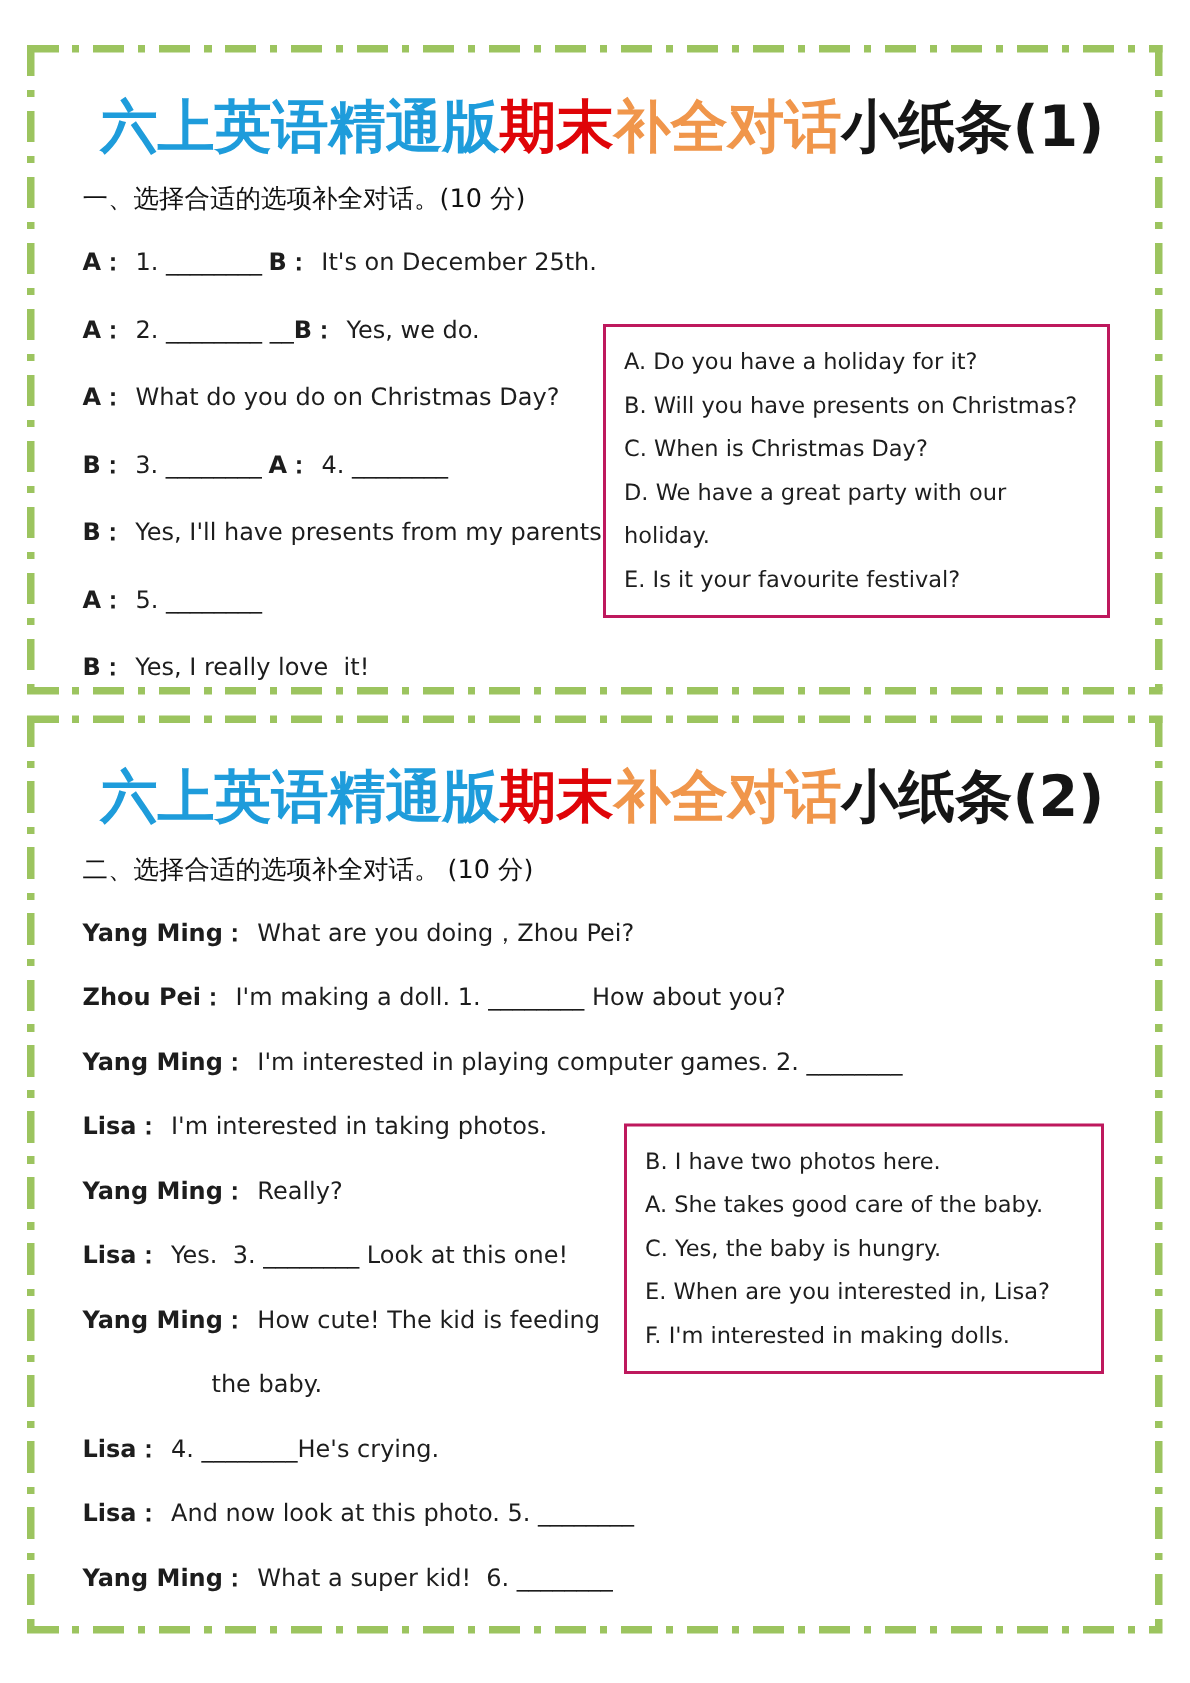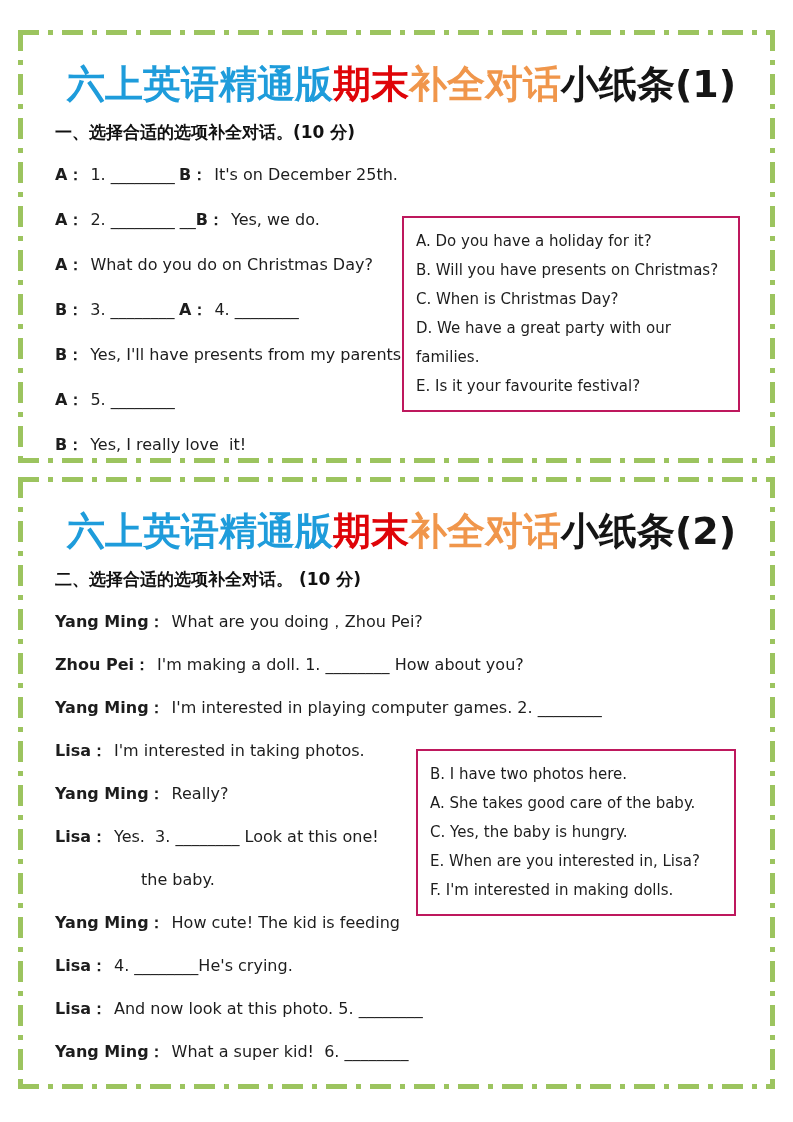--- a/index.html
+++ b/index.html
@@ -27,21 +27,21 @@
   .edge.right{right:0;}
 
   .inner{position:relative;height:100%;box-sizing:border-box;padding:20px 34px 0 37px;}
 
   .title{margin:12px;text-align:center;font-size:38px;line-height:1.2;font-weight:700;white-space:nowrap;}
   .t-blue{color:#1E9CDB;}
   .t-red{color:#DF0408;}
   .t-orange{color:#F0964B;}
   .t-black{color:#151515;}
 
-  .subtitle{font-size:17px;font-weight:700;color:#111;margin:13px 0 21px;white-space:pre-wrap;}
+  .subtitle{font-size:17px;font-weight:400;color:#111;margin:13px 0 21px;white-space:pre-wrap;}
 
   .dialogue{position:relative;}
   .dline{font-size:16px;line-height:19px;margin-bottom:26px;white-space:pre-wrap;}
   .panel-2 .dline{margin-bottom:24px;}
   .dline b{font-weight:700;margin-right:7px;}
   .seg.col{display:inline-block;min-width:124px;}
   .dline.indent{padding-left:86px;}
 
   .options-box{
     position:absolute;background:#ffffff;
@@ -75,21 +75,21 @@
         <div class="dline"><span class="seg"><b>B：</b><span>Yes, I'll have presents from my parents.</span></span></div>
         <div class="dline"><span class="seg"><b>A：</b><span>5. ________</span></span></div>
         <div class="dline"><span class="seg"><b>B：</b><span>Yes, I really love  it!</span></span></div>
       </div>
     </div>
 
     <div class="options-box box1">
       <div class="opt">A. Do you have a holiday for it?</div>
       <div class="opt">B. Will you have presents on Christmas?</div>
       <div class="opt">C. When is Christmas Day?</div>
-      <div class="opt">D. We have a great party with our families.</div>
+      <div class="opt">D. We have a great party with our holiday.</div>
       <div class="opt">E. Is it your favourite festival?</div>
     </div>
   </section>
 
   <section class="panel panel-2">
     <div class="edge h top"></div>
     <div class="edge h bottom"></div>
     <div class="edge v left"></div>
     <div class="edge v right"></div>
 
@@ -98,22 +98,22 @@
 
       <div class="subtitle">二、选择合适的选项补全对话。 (10 分)</div>
 
       <div class="dialogue">
         <div class="dline"><b>Yang Ming：</b><span>What are you doing，Zhou Pei?</span></div>
         <div class="dline"><b>Zhou Pei：</b><span>I'm making a doll. 1. ________ How about you?</span></div>
         <div class="dline"><b>Yang Ming：</b><span>I'm interested in playing computer games. 2. ________</span></div>
         <div class="dline"><b>Lisa：</b><span>I'm interested in taking photos.</span></div>
         <div class="dline"><b>Yang Ming：</b><span>Really?</span></div>
         <div class="dline"><b>Lisa：</b><span>Yes.  3. ________ Look at this one!</span></div>
+        <div class="dline"><b>Yang Ming：</b><span>How cute! The kid is feeding</span></div>
         <div class="dline indent"><span>the baby.</span></div>
-        <div class="dline"><b>Yang Ming：</b><span>How cute! The kid is feeding</span></div>
         <div class="dline"><b>Lisa：</b><span>4. ________He's crying.</span></div>
         <div class="dline"><b>Lisa：</b><span>And now look at this photo. 5. ________</span></div>
         <div class="dline"><b>Yang Ming：</b><span>What a super kid!  6. ________</span></div>
       </div>
     </div>
 
     <div class="options-box box2">
       <div class="opt">B. I have two photos here.</div>
       <div class="opt">A. She takes good care of the baby.</div>
       <div class="opt">C. Yes, the baby is hungry.</div>

